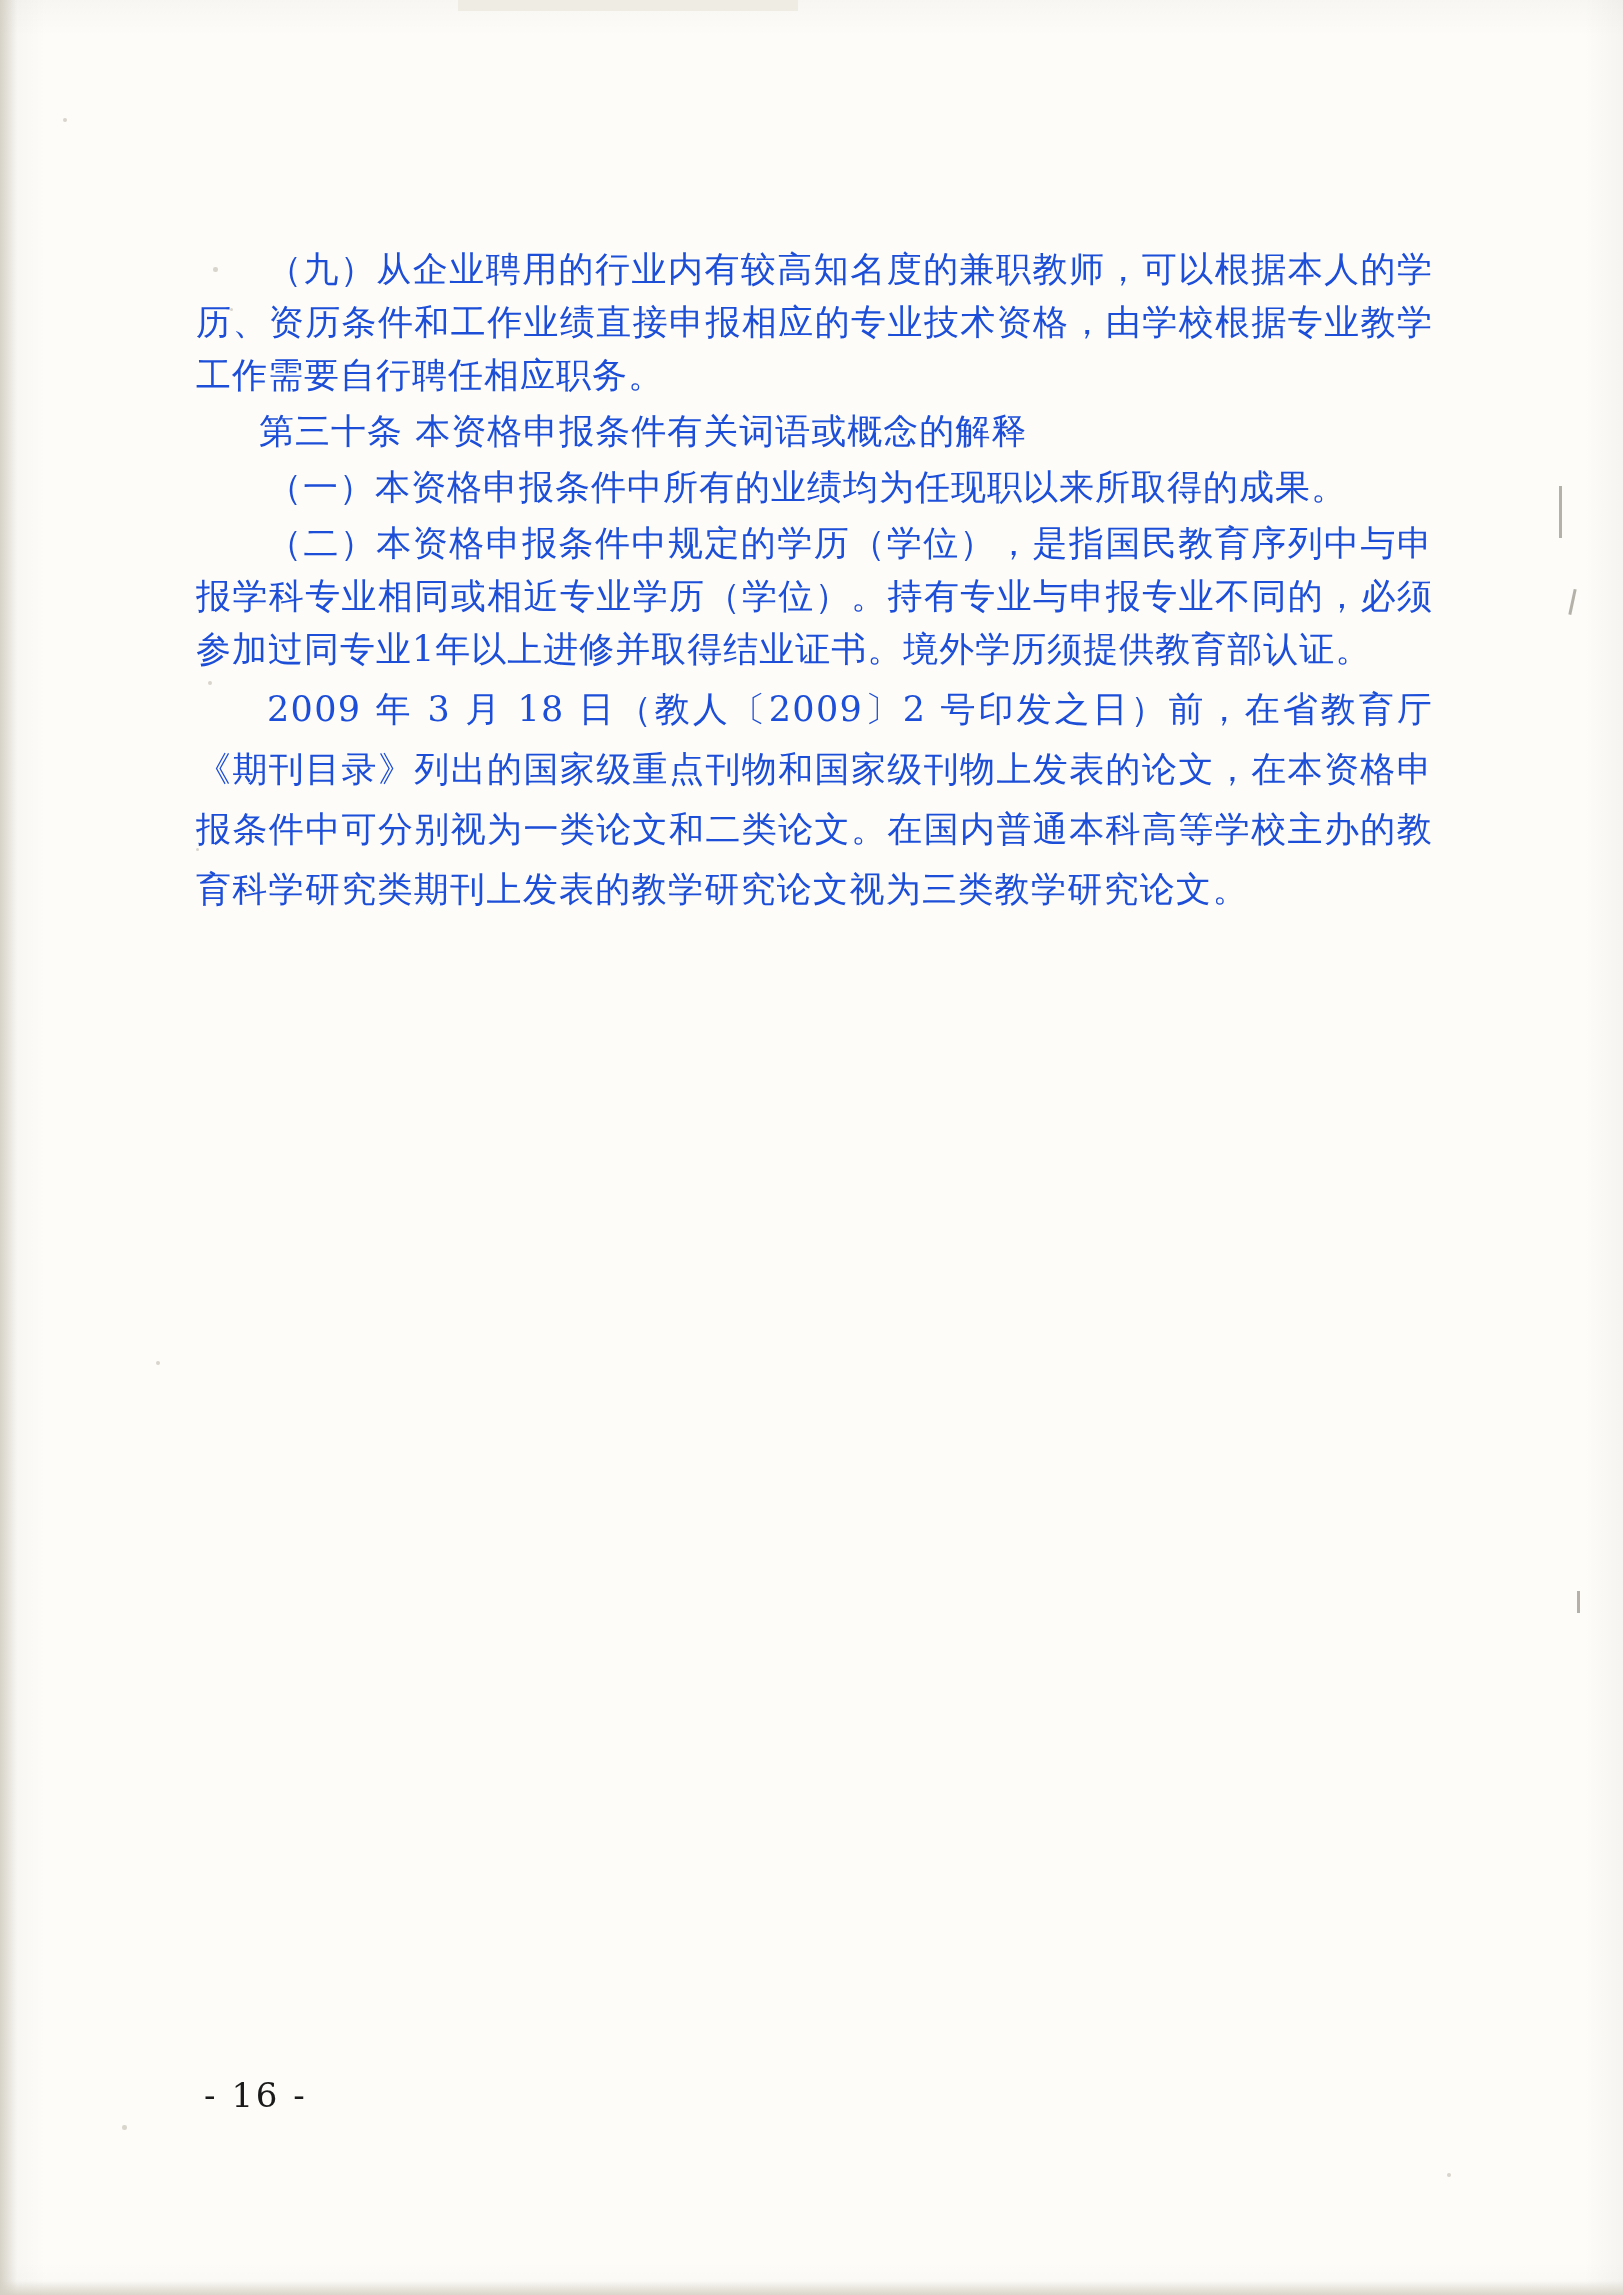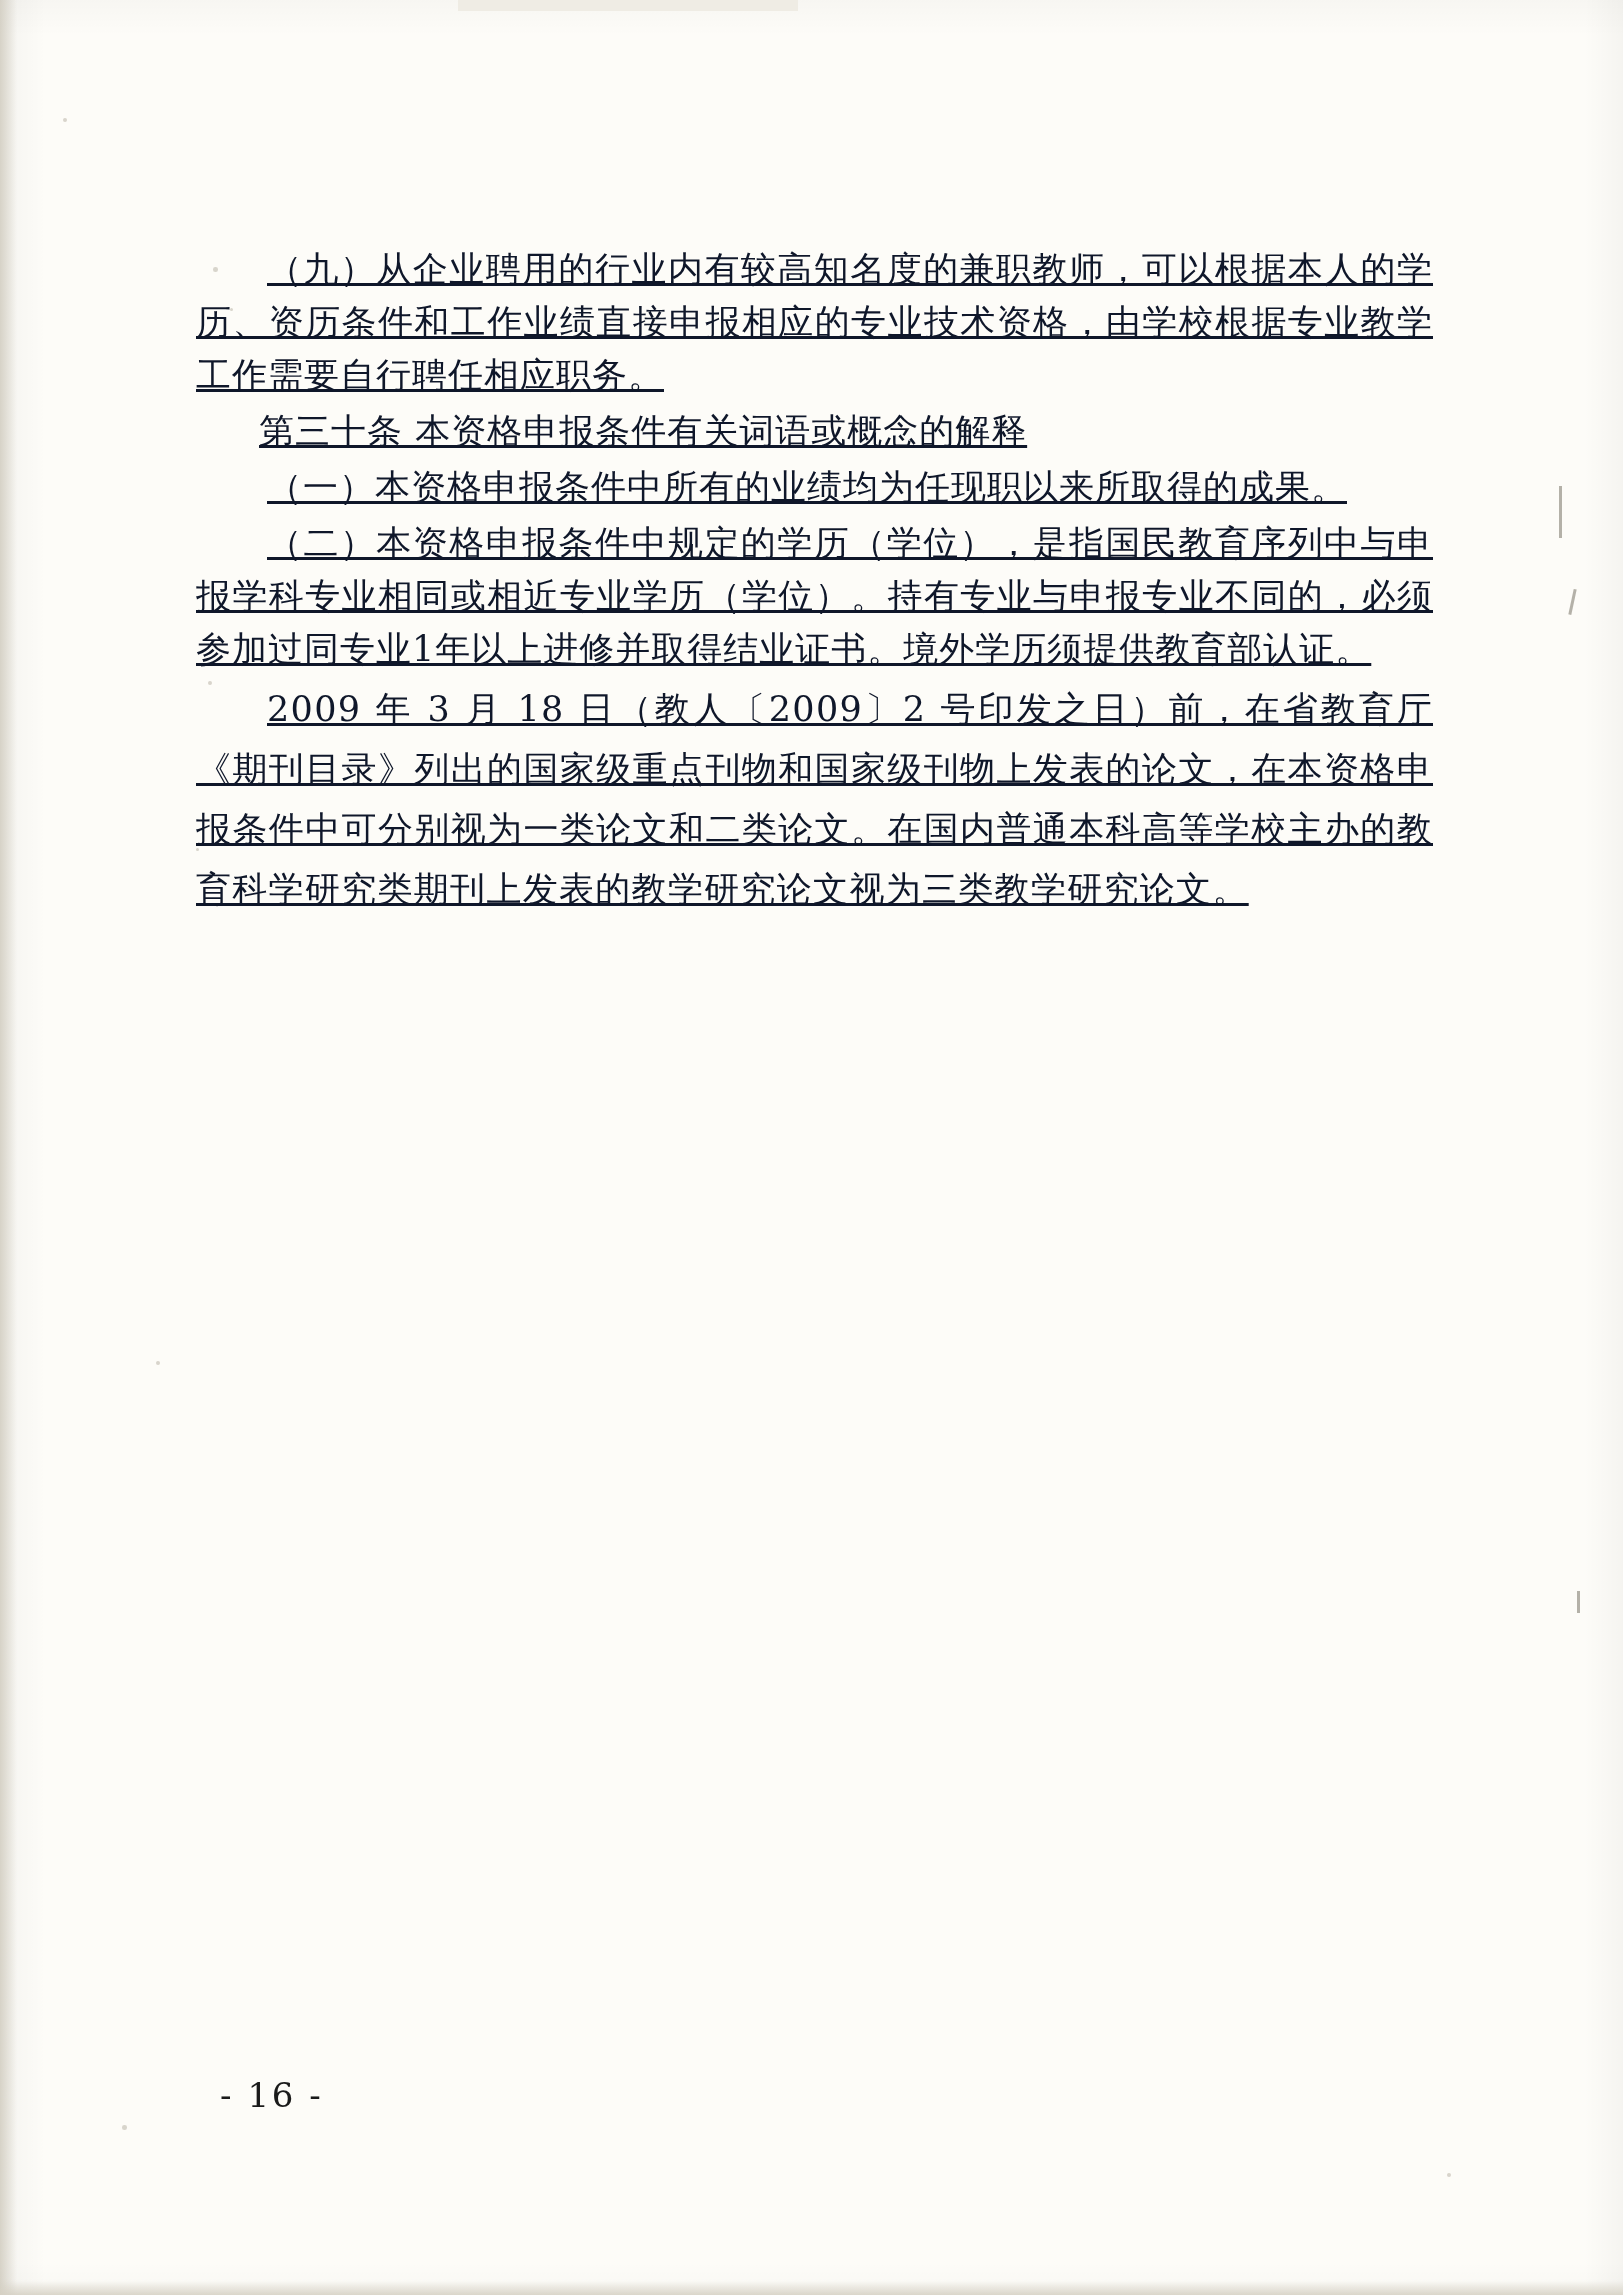--- a/index.html
+++ b/index.html
@@ -40,39 +40,38 @@
   .content {
     position: absolute;
     left: 196px;
     top: 243px;
     width: 1237px;
   }
   p.para {
     margin: 0 0 2.6px 0;
     font-size: 35px;
     line-height: 1.52;
-    color: #0f172a;
+    color: #1d4ed8;
     text-align: justify;
     letter-spacing: 1px;
     font-family: "DejaVu Serif", "Liberation Serif", serif;
-    text-decoration: underline;
   }
   p.indent {
     text-indent: 71px;
   }
   p.indent-small {
     text-indent: 63px;
   }
   p.loose {
     line-height: 1.72;
     letter-spacing: 1.3px;
   }
   .page-number {
     position: absolute;
-    left: 220px;
+    left: 204px;
     top: 2075px;
     font-size: 34px;
     color: #1a1a1a;
     letter-spacing: 2.6px;
     font-family: "DejaVu Serif", "Liberation Serif", serif;
   }
   .top-strip {
     position: absolute;
     left: 458px;
     top: 0;

